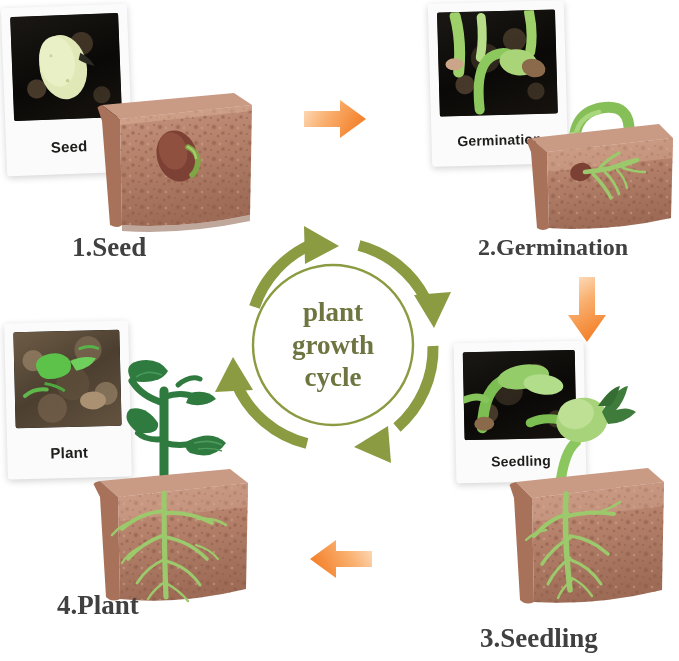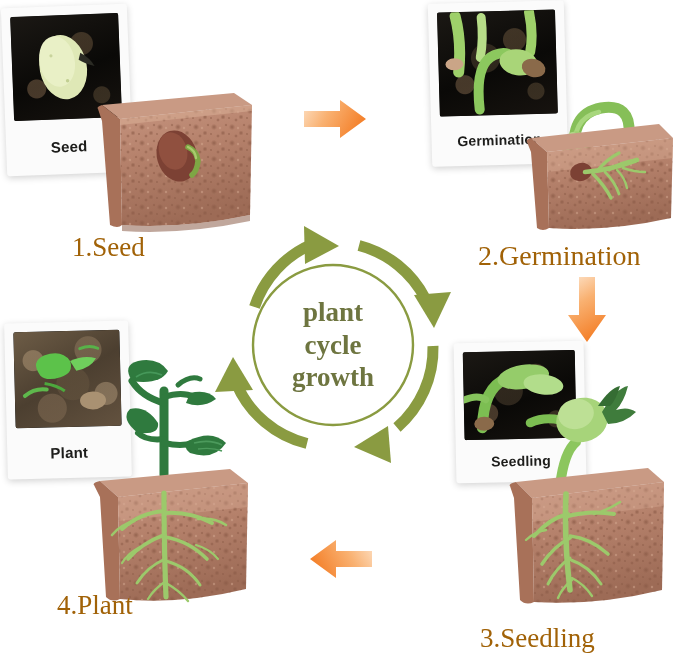--- a/index.html
+++ b/index.html
@@ -71,27 +71,27 @@
       radial-gradient(circle at 86% 66%, rgba(160,138,110,.6) 0 11px, transparent 12px),
       radial-gradient(circle at 35% 80%, rgba(118,98,76,.7) 0 14px, transparent 15px),
       radial-gradient(circle at 55% 55%, rgba(96,80,60,.7) 0 16px, transparent 17px),
       linear-gradient(150deg,#6d5c46 0%,#4c3f30 50%,#63523f 100%);
   }
 
   
   .stage-label{
     position:absolute;
     font-family:"Liberation Serif", serif;
-    font-weight:normal;
-    color:#a16207;
+    font-weight:bold;
+    color:#404040;
     white-space:nowrap;
     z-index:4;
   }
   #lbl-1{left:72px;top:232px;font-size:27px;}
-  #lbl-2{left:478px;top:240px;font-size:28px;}
+  #lbl-2{left:478px;top:234px;font-size:24px;}
   #lbl-3{left:480px;top:623px;font-size:27px;}
   #lbl-4{left:57px;top:590px;font-size:27px;}
 
   
   .oarrow{position:absolute;z-index:3;}
 
   
   #cycle{position:absolute;left:208px;top:220px;width:250px;height:250px;z-index:1;}
   #cycle-text{
     position:absolute;left:208px;top:220px;width:250px;height:250px;
@@ -132,22 +132,22 @@
       <path d="M 225.0 126.0 A 104 104 0 0 1 189.0 207.5" fill="none"></path>
       <polygon points="183,243 146,227 180,206" stroke="none"></polygon>
 
       <path d="M 99.0 223.5 A 104 104 0 0 1 28.5 164.0" fill="none"></path>
       <polygon points="7,172 25,137 45,170" stroke="none"></polygon>
     </g>
   </svg>
 
   <div id="cycle-text">
     <span>plant</span>
+    <span>growth</span>
     <span>cycle</span>
-    <span>growth</span>
   </div>
 
   <div class="card" id="card-seed">
     <div class="photo">
       <div class="soilphoto"></div>
       <svg viewBox="0 0 110 104" width="100%" height="100%" style="position:absolute;inset:0;">
         <ellipse cx="52" cy="52" rx="24" ry="33" fill="#dfe8b6" transform="rotate(-9 52 52)"></ellipse>
         <ellipse cx="46" cy="46" rx="18" ry="26" fill="#e9f0c6" transform="rotate(-9 46 46)"></ellipse>
         <path d="M70 38 q10 6 14 14 q-10 -3 -16 -7 z" fill="#2b2b24"></path>
         <circle cx="40" cy="40" r="1.6" fill="#c9d49c"></circle>

